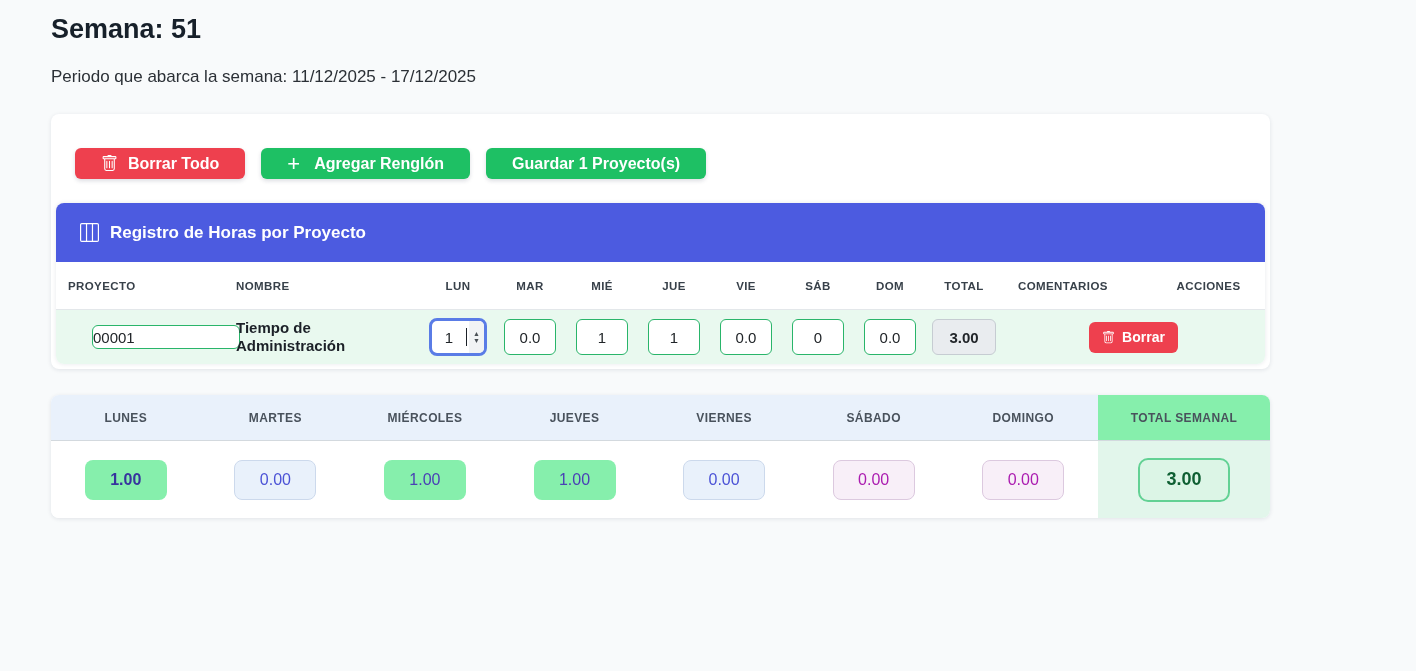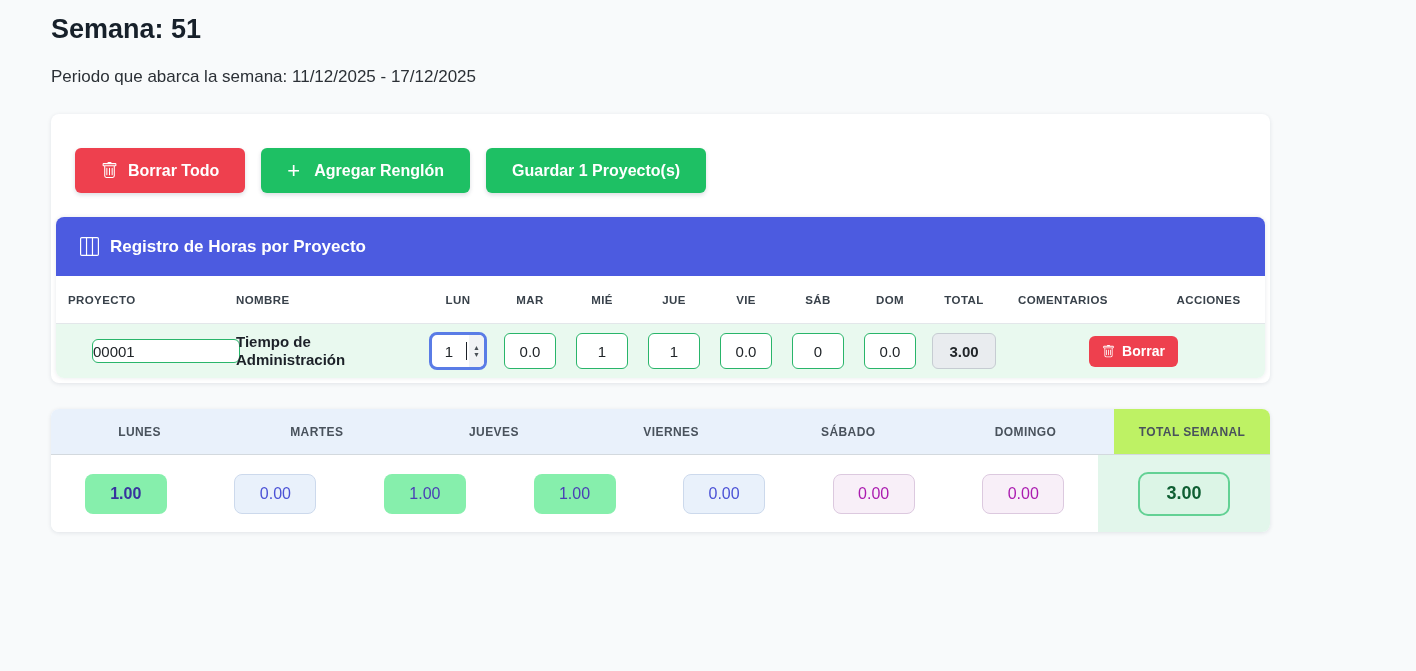--- a/index.html
+++ b/index.html
@@ -15,21 +15,21 @@
 
   h1.page-title { font-size:27px; font-weight:bold; margin:0; color:#17202a; }
   p.page-subtitle { font-size:17px; margin:22px 0 0 0; color:#2b3036; }
 
   
   .card { background:#ffffff; border-radius:8px; box-shadow:0 1px 4px rgba(20,30,60,.10); }
   .projects-card { margin-top:27px; width:1219px; padding:5px; }
   .toolbar { display:flex; gap:16px; padding:29px 19px 24px 19px; }
   .btn {
     display:inline-flex; align-items:center; gap:10px;
-    height:45px; border:none; border-radius:6px; cursor:pointer;
+    height:31px; border:none; border-radius:6px; cursor:pointer;
     font-family:inherit; font-size:16px; font-weight:bold; color:#ffffff;
     padding:0 26px; box-shadow:0 2px 4px rgba(20,30,60,.15);
   }
   .btn-danger { background:#ee404e; }
   .btn-success { background:#1ec064; }
   .btn .bicon { display:inline-flex; width:17px; height:17px; }
   .btn .bicon svg { width:100%; height:100%; }
   .plus-glyph { font-size:22px; font-weight:normal; line-height:17px; }
 
   .table-box { border-radius:8px; overflow:hidden; box-shadow:0 0 4px rgba(20,30,60,.10); }
@@ -98,21 +98,21 @@
     padding:0 24px; border-bottom:1px solid #dbe3ee;
   }
   .summary-band .hicon { width:19px; height:19px; display:inline-flex; color:#4a6be0; }
   .summary-band .hicon svg { width:100%; height:100%; }
   .summary-band .htitle { font-size:17px; font-weight:bold; color:#1f2430; }
 
   .sum-head { display:flex; height:46px; border-bottom:1px solid #d3d9de; }
   .sum-head .sth { flex:1; background:#e9f1fb; display:flex; align-items:center;
       justify-content:center; font-size:12px; font-weight:bold; letter-spacing:.4px;
       color:#49525c; text-transform:uppercase; }
-  .sum-head .sth.total { flex:none; width:156px; background:#bef264; }
+  .sum-head .sth.total { flex:none; width:172px; background:#86efac; }
   .sum-vals { display:flex; height:77px; }
   .sum-vals .cell { flex:1; background:#ffffff; display:flex; align-items:center;
       justify-content:center; }
   .sum-vals .cell.total { flex:none; width:172px; background:#e2f6eb; }
 
   .badge { min-width:82px; height:40px; padding:0 14px; border-radius:8px;
       display:flex; align-items:center; justify-content:center; font-size:16px; }
   .badge-yellow { background:#86efac; color:#4a40b5; }
   .badge-yellow.today { font-weight:bold; color:#37339e; }
   .badge-blue { background:#e9f1fb; border:1px solid #ccd9ec; color:#4b52d6; }
@@ -227,20 +227,21 @@
         </div>
       </div>
     </div>
   </div>
 
   <div class="card summary-card">
 
     <div class="sum-head">
       <div class="sth">Lunes</div>
       <div class="sth">Martes</div>
+      <div class="sth">Miércoles</div>
       <div class="sth">Jueves</div>
       <div class="sth">Viernes</div>
       <div class="sth">Sábado</div>
       <div class="sth">Domingo</div>
       <div class="sth total">Total Semanal</div>
     </div>
 
     <div class="sum-vals">
       <div class="cell">
           <span class="badge badge-yellow today">1.00</span>

